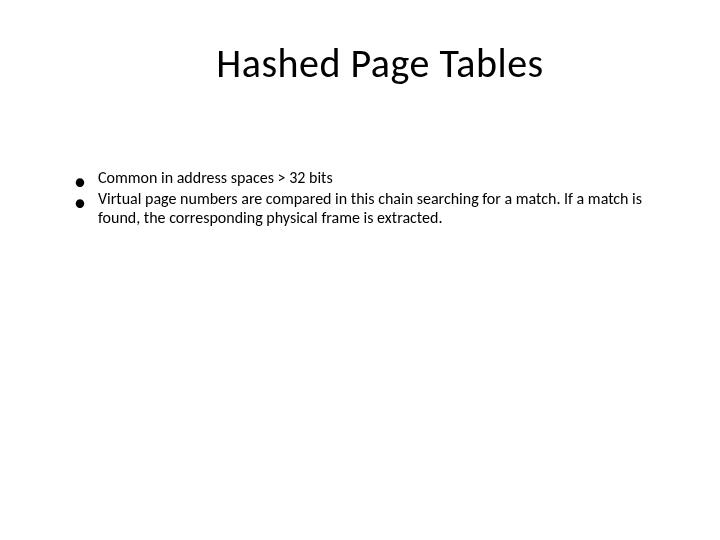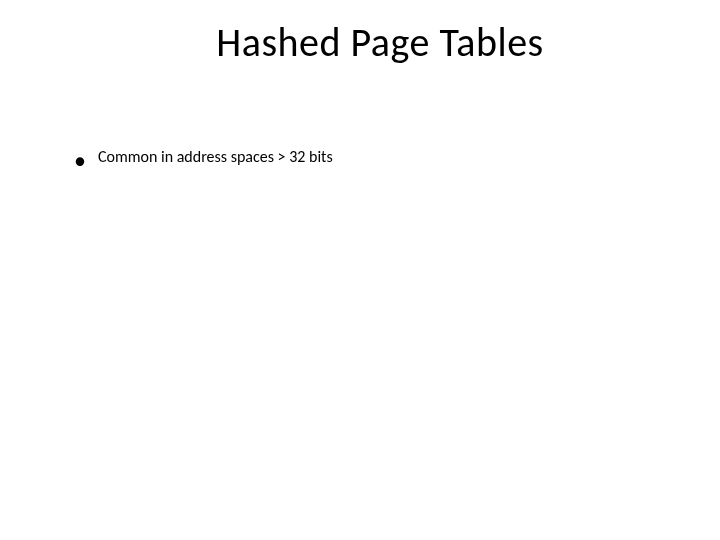--- a/index.html
+++ b/index.html
@@ -20,20 +20,21 @@
       height: 100%;
       padding: 18px 70px 40px 70px;
     }
     .title {
       font-size: 40px;
       font-weight: 400;
       text-align: center;
       letter-spacing: 0.5px;
       margin-bottom: 80px;
       margin-left: 40px;
+      margin-top: 21px;
     }
     .content {
       padding-left: 0px;
     }
     ul {
       list-style: none;
     }
     li {
       font-size: 16px;
       line-height: 1.2;
@@ -50,15 +51,16 @@
     }
   </style>
 </head>
 <body>
 
 <div class="slide">
   <h1 class="title">Hashed Page Tables</h1>
   <div class="content">
     <ul>
       <li>Common in address spaces &gt; 32 bits</li>
+      <li>Virtual page numbers are compared in this chain searching for a match. If a match is found, the corresponding physical frame is extracted.</li>
     </ul>
   </div>
 </div>
 
 </body></html>

